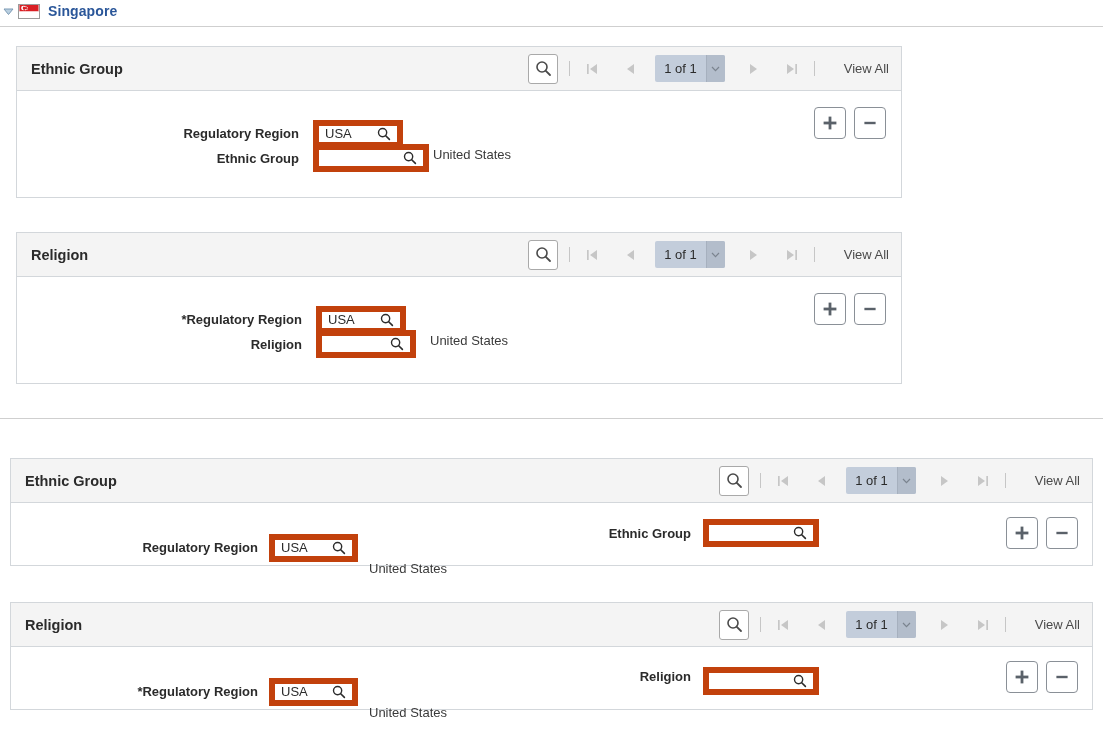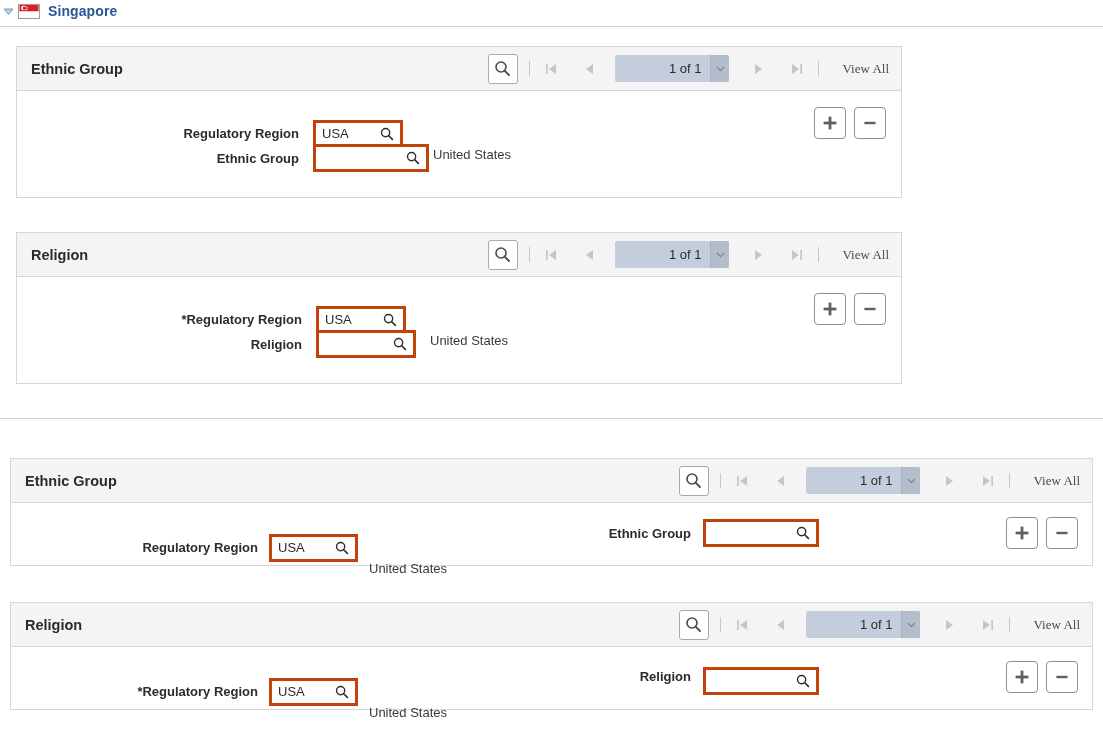--- a/index.html
+++ b/index.html
@@ -98,43 +98,41 @@
 
   
   .pagesel {
     display: flex;
     align-items: stretch;
     height: 27px;
     background: #c3cddb;
     border-radius: 2px;
     margin: 0 4px;
     overflow: hidden;
-    padding-left: 45px;
   }
   .pagesel-label {
     display: flex; align-items: center; justify-content: center;
     padding: 0 9px;
     font-size: 13px;
     color: #2b2b2b;
     white-space: nowrap;
   }
   .pagesel-arrow {
     width: 19px;
     background: #b3bdcb;
     border-left: 1px solid #a6b0be;
     display: flex; align-items: center; justify-content: center;
     cursor: pointer;
   }
   .viewall {
     font-size: 13px;
     color: #4a4a4a;
     white-space: nowrap;
     cursor: pointer;
-    margin-left: 12px;
-    font-family: Liberation Serif, serif;
+    margin-left: 18px;
   }
 
   
   .panel-body { position: relative; background: #fff; }
 
   .field-label {
     font-size: 13px;
     font-weight: bold;
     color: #2b2b2b;
     white-space: nowrap;
@@ -144,21 +142,21 @@
     color: #3a3a3a;
     white-space: nowrap;
     margin-top: 42px;
   }
 
   
   .lookup {
     position: relative;
     display: inline-flex;
     align-items: center;
-    border: 3px solid #c2410c;
+    border: 6px solid #c2410c;
     background: #fff;
     height: 28px;
   }
   .lookup input {
     border: 0;
     outline: none;
     background: transparent;
     font-family: "Liberation Sans", sans-serif;
     font-size: 13px;
     color: #2b2b2b;

